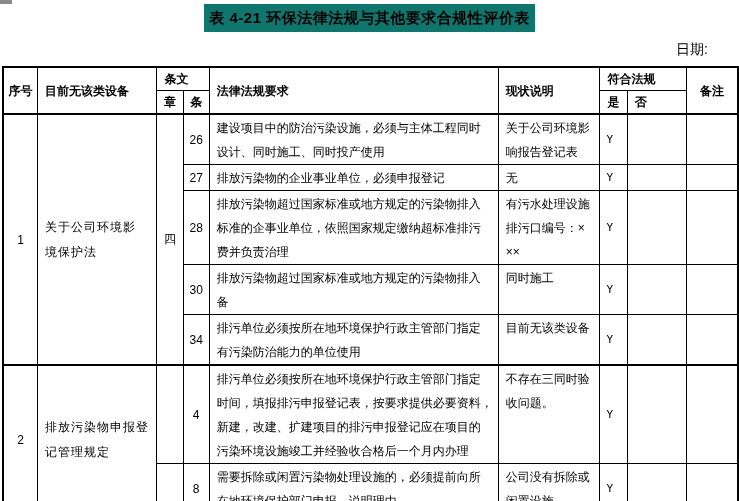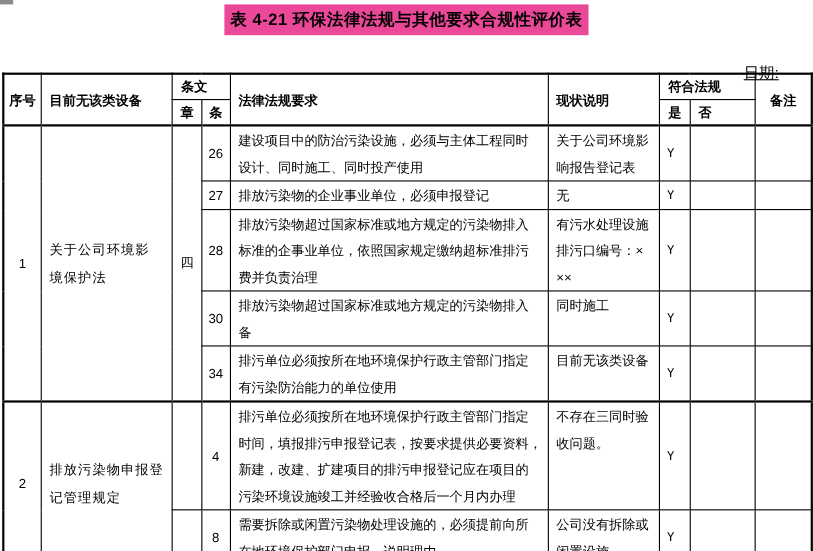--- a/index.html
+++ b/index.html
@@ -14,30 +14,29 @@
   .artifact {
     position: absolute; left: 0; top: 0;
     width: 12px; height: 4px; background: #8a8a8a;
   }
   .title-wrap {
     position: absolute; left: 0; top: 4px; width: 739px;
     text-align: center;
   }
   .title-hl {
     display: inline-block;
-    background: #ec4899;
+    background: #0f766e;
     font-size: 15px;
     font-weight: bold;
     padding: 5px 5px 4px 5px;
     letter-spacing: 0.5px;
   }
   .date-label {
-    position: absolute; top: 58px; right: 31px;
+    position: absolute; top: 41px; right: 31px;
     font-size: 14px;
-    text-decoration: underline;
   }
   table.doc {
     position: absolute; left: 2px; top: 66px;
     border-collapse: collapse;
     table-layout: fixed;
     border: 2px solid #000;
   }
   td, th {
     border: 1px solid #000;
     font-size: 12px;

